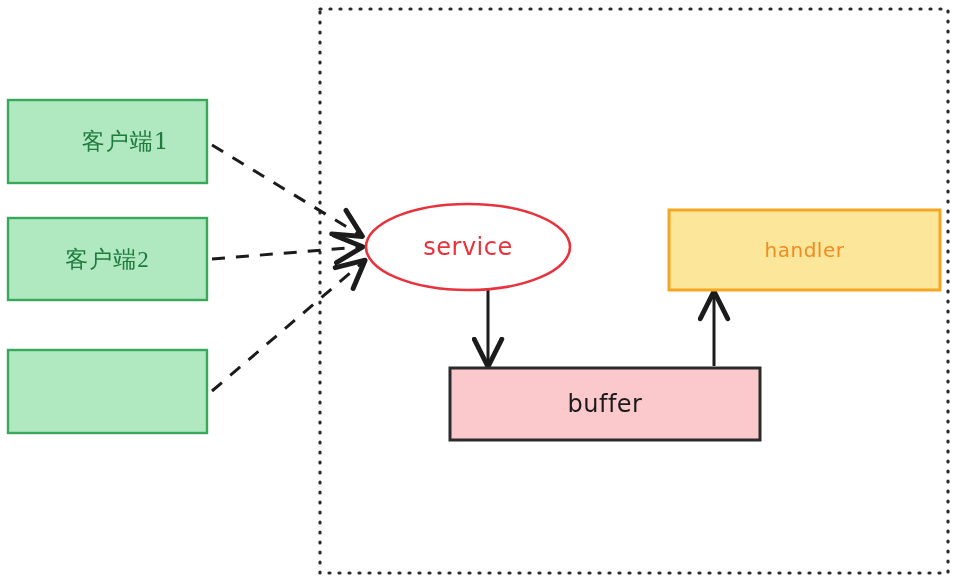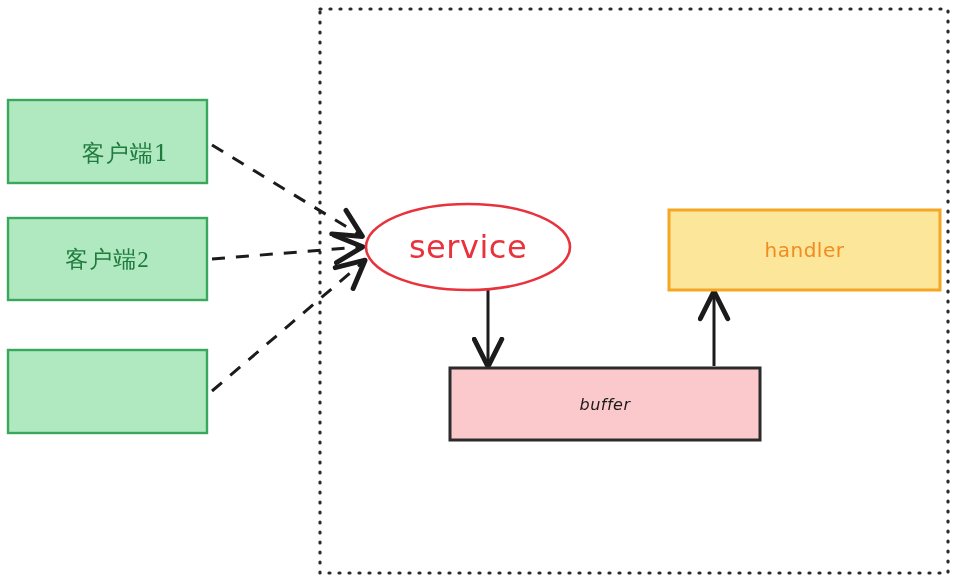--- a/index.html
+++ b/index.html
@@ -32,30 +32,29 @@
     pointer-events: none;
   }
   .label-client {
     font-family: "DejaVu Serif", serif;
     font-size: 23px;
     color: #1f7a3d;
     letter-spacing: 1px;
   }
   .label-service {
     font-family: "DejaVu Sans", sans-serif;
-    font-size: 32px;
+    font-size: 24px;
     color: #e8323c;
     letter-spacing: 0.5px;
   }
   .label-buffer {
     font-family: "DejaVu Sans", sans-serif;
-    font-size: 16px;
+    font-size: 24px;
     color: #1b1b1b;
     letter-spacing: 0.5px;
-    font-style: italic;
   }
   .label-handler {
     font-family: "DejaVu Sans", sans-serif;
     font-size: 20px;
     color: #f08c22;
     letter-spacing: 0.5px;
   }
 </style>
 </head>
 <body>
@@ -98,21 +97,21 @@
     <rect x="8" y="218" width="199" height="82" fill="#b0e9c0" stroke="#3aa85c" stroke-width="2.4"></rect>
     <rect x="8" y="350" width="199" height="83" fill="#b0e9c0" stroke="#3aa85c" stroke-width="2.4"></rect>
 
     <ellipse cx="468" cy="247" rx="102" ry="43" fill="#ffffff" stroke="#e8323c" stroke-width="2.6"></ellipse>
 
     <rect x="450" y="368" width="310" height="72" fill="#fbc9cc" stroke="#2b2b2b" stroke-width="3"></rect>
 
     <rect x="669" y="210" width="271" height="80" fill="#fbe69a" stroke="#f5a623" stroke-width="3"></rect>
   </svg>
 
-  <div class="node-label label-client" style="left:8px; top:100px; width:235px; height:83px;margin-top:12px;">客户端1</div>
+  <div class="node-label label-client" style="left:8px; top:100px; width:235px; height:83px;">客户端1</div>
 
   <div class="node-label label-client" style="left:8px; top:218px; width:199px; height:82px;font-family:Liberation Serif, serif;">客户端2</div>
 
 
   <div class="node-label label-service" style="left:366px; top:204px; width:204px; height:86px;">service</div>
 
   <div class="node-label label-buffer" style="left:450px; top:368px; width:310px; height:72px;">buffer</div>
 
   <div class="node-label label-handler" style="left:669px; top:210px; width:271px; height:80px;">handler</div>
 

